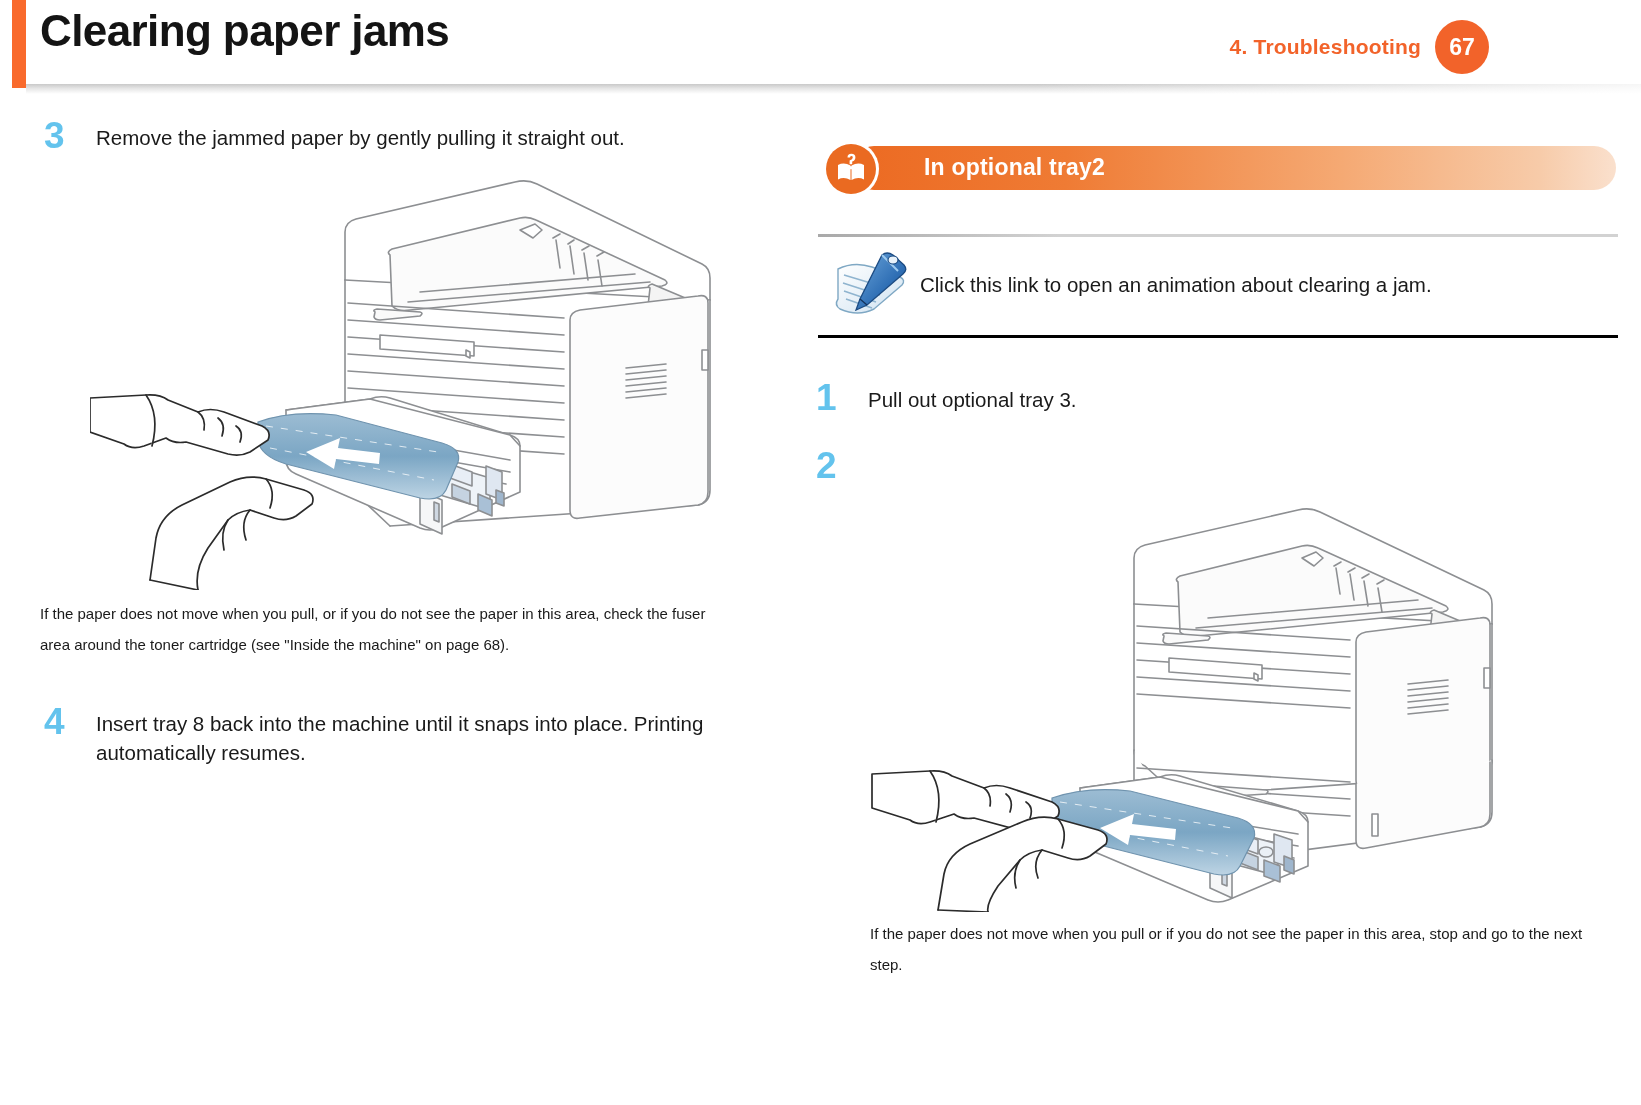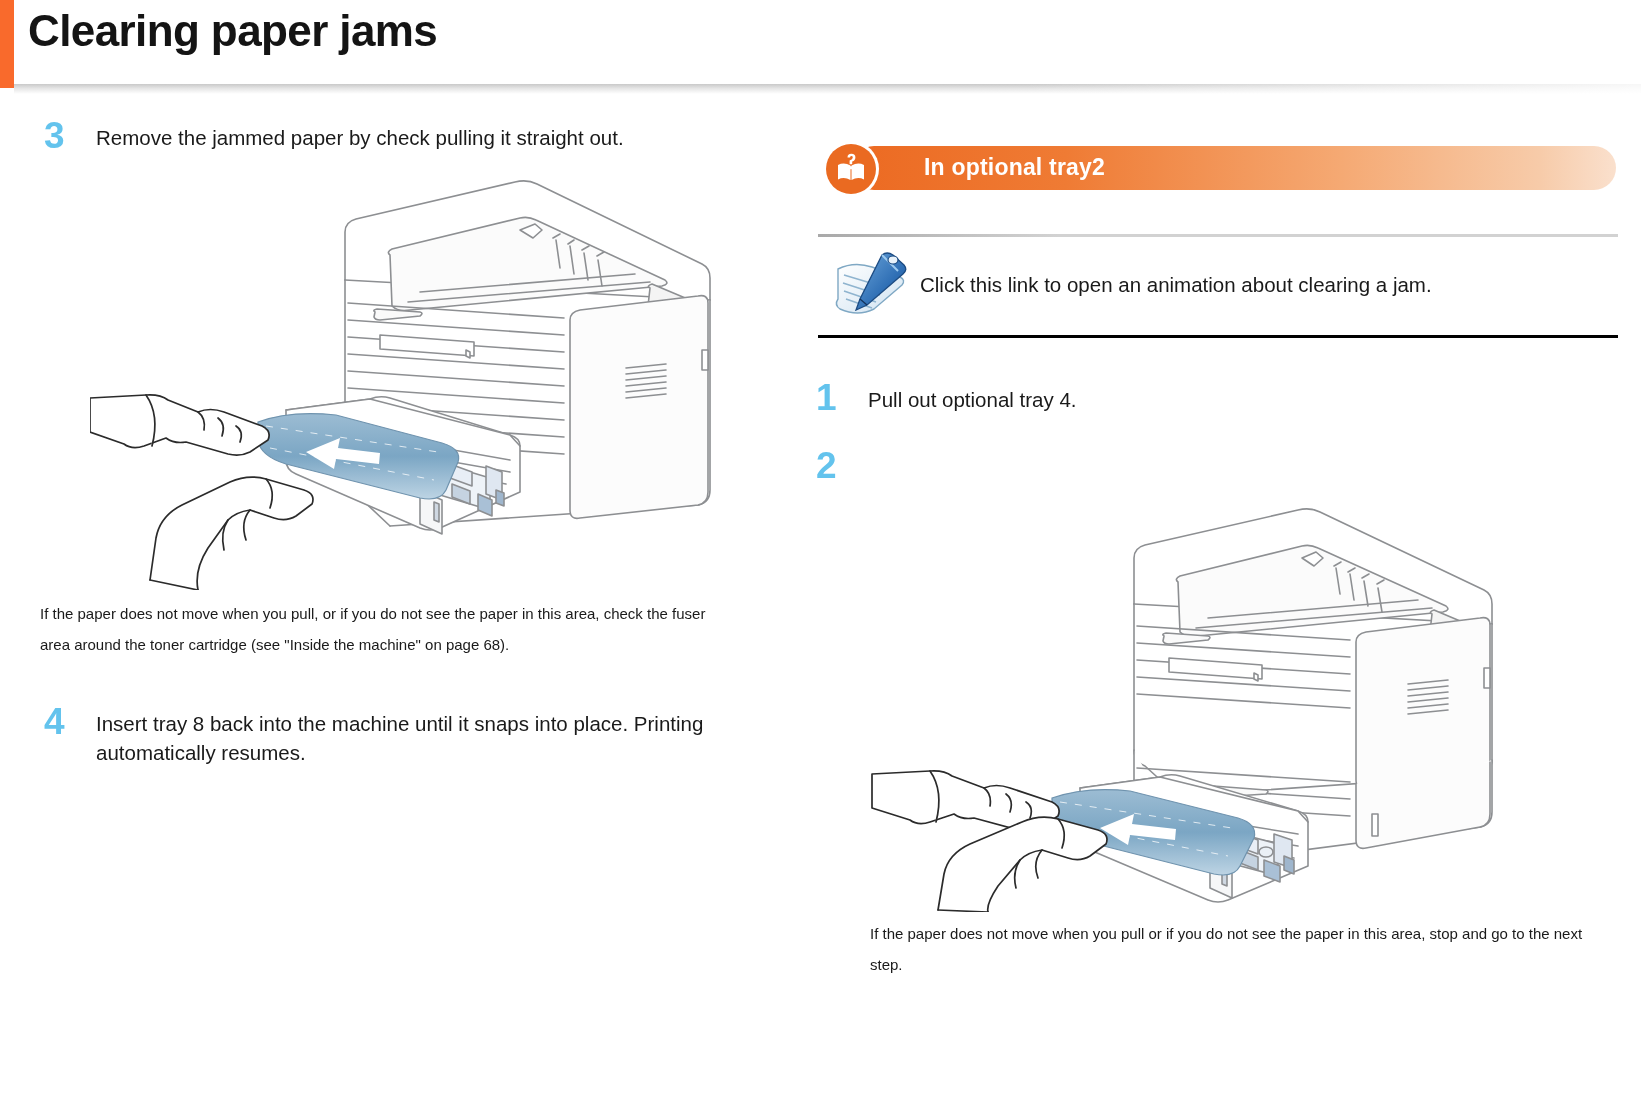--- a/index.html
+++ b/index.html
@@ -12,21 +12,21 @@
     height: 1105px;
     position: relative;
     overflow: hidden;
     font-family: "Liberation Sans", sans-serif;
     color: #1a1a1a;
   }
 
   
   .page-header {
     position: absolute;
-    left: 0; top: 0;
+    left: 12px; top: 0;
     width: 1493px;
     height: 92px;
   }
   .header-accent-bar {
     position: absolute;
     left: 0; top: 0;
     width: 14px;
     height: 88px;
     background: #f96a2c;
   }
@@ -198,28 +198,32 @@
 
   
   .illustration { position: relative; }
 </style>
 </head>
 <body>
 
 <div class="page-header">
   <div class="header-accent-bar"></div>
   <div class="page-title">Clearing paper jams</div>
+  <div class="header-right">
+    <div class="section-label">4.  Troubleshooting</div>
+    <div class="page-number-circle">67</div>
+  </div>
   <div class="header-rule"></div>
 </div>
 
 <div class="col-left">
 
   <div class="step">
     <div class="step-num">3</div>
-    <div class="step-text">Remove the jammed paper by check pulling it straight out.</div>
+    <div class="step-text">Remove the jammed paper by gently pulling it straight out.</div>
   </div>
 
   <div class="illustration" style="margin-left:50px;margin-top:6px;">
     <svg width="700" height="430" viewBox="0 0 700 430" fill="none" xmlns="http://www.w3.org/2000/svg">
       <g stroke="#8d8f92" stroke-width="1.6" fill="#ffffff" stroke-linejoin="round" stroke-linecap="round">
 
         <path d="M255 120 L255 72 Q255 62 266 59 L425 22 Q437 19 447 24 L612 104 Q620 108 620 118 L620 140"></path>
         <path d="M255 120 L620 140"></path>
         <path d="M620 140 L620 330 Q620 342 609 345 L300 366"></path>
         <path d="M255 120 L255 318 Q255 330 266 334 L300 366"></path>
@@ -337,21 +341,21 @@
         <path d="M36 52 L43 58" stroke="#14335c" stroke-width="1.3"></path>
         <path d="M58 8 L74 24" stroke="#9ecbf0" stroke-width="2"></path>
         <ellipse cx="69" cy="13" rx="5" ry="4" fill="#e8f2fa" stroke="#1c4b82" stroke-width="1.2"></ellipse>
       </svg>
     </div>
     <div class="note-text">Click this link to open an animation about clearing a jam.</div>
   </div>
 
   <div class="step" style="margin-top:42px;">
     <div class="step-num">1</div>
-    <div class="step-text">Pull out optional tray 4.</div>
+    <div class="step-text">Pull out optional tray 3.</div>
   </div>
 
   <div class="step" style="margin-top:32px;">
     <div class="step-num">2</div>
   </div>
 
   <div class="illustration" style="margin-left:54px;margin-top:8px;">
     <svg width="720" height="420" viewBox="0 0 720 420" fill="none" xmlns="http://www.w3.org/2000/svg">
       <g stroke="#8d8f92" stroke-width="1.6" fill="#ffffff" stroke-linejoin="round" stroke-linecap="round">
 

